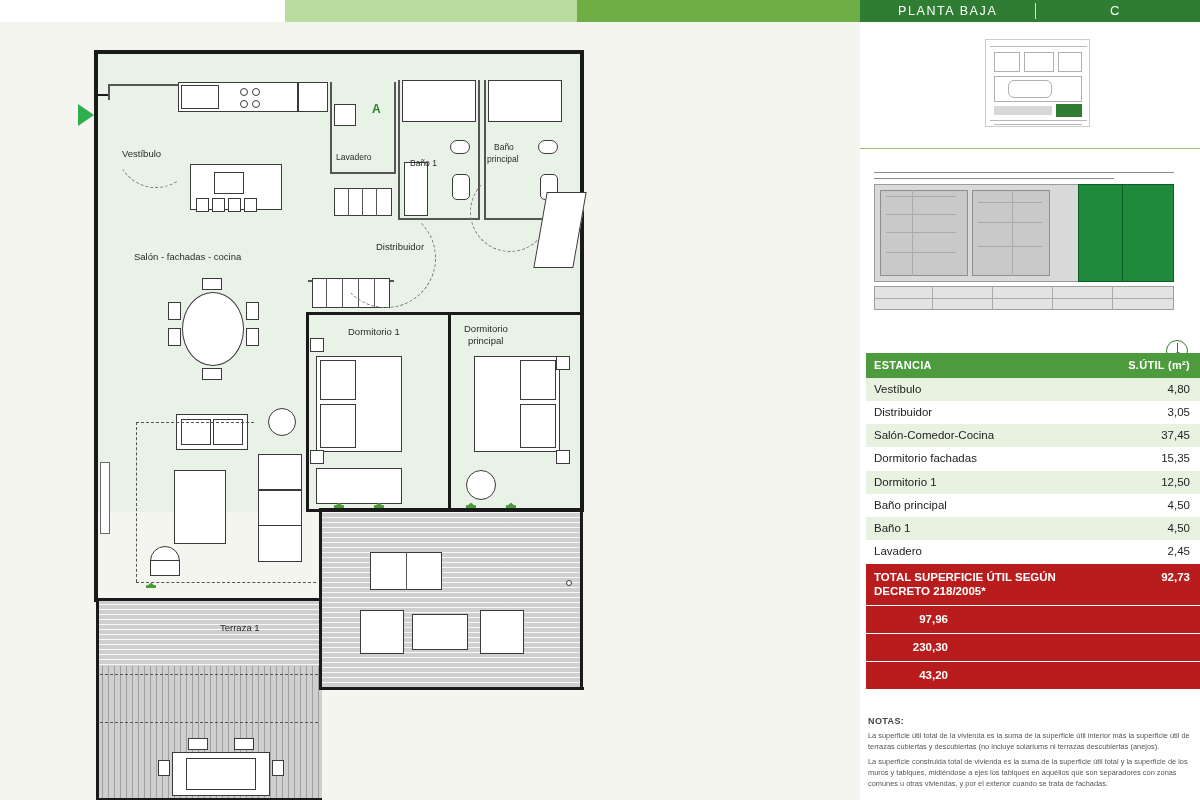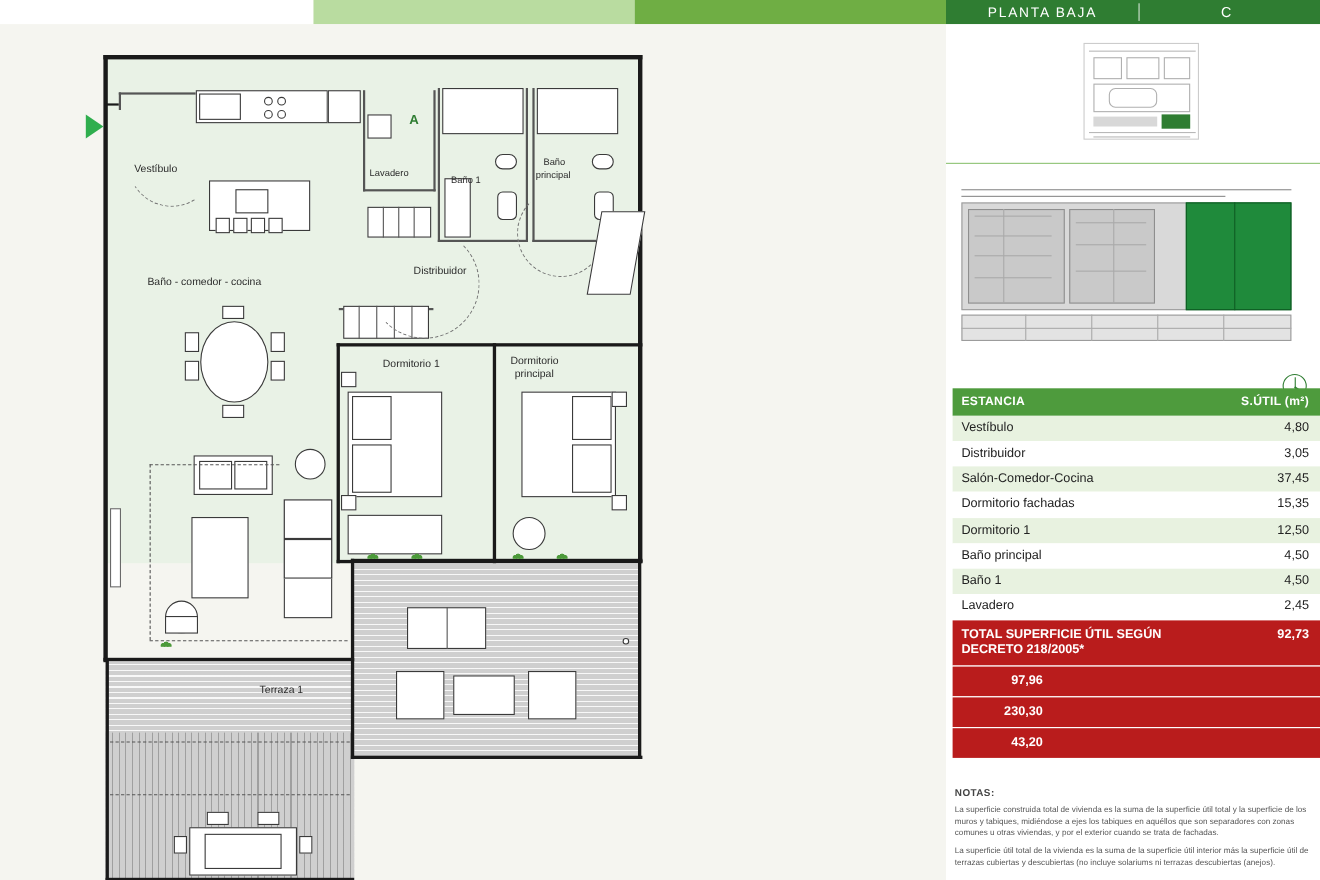--- a/index.html
+++ b/index.html
@@ -237,22 +237,22 @@
     <div class="c2">230,30</div>
   </div>
   <div class="r-sep"></div>
   <div class="trow r-total2 r-tall">
     <div class="c2">43,20</div>
   </div>
 </div>
 
 <div class="notes">
   <div class="notes-title">NOTAS:</div>
+  <div class="notes-p">La superficie útil total de la vivienda es la suma de la superficie útil interior más la superficie útil de terrazas cubiertas y descubiertas (no incluye solariums ni terrazas descubiertas (anejos).</div>
   <div class="notes-p">La superficie construida total de vivienda es la suma de la superficie útil total y la superficie de los muros y tabiques, midiéndose a ejes los tabiques en aquéllos que son separadores con zonas comunes u otras viviendas, y por el exterior cuando se trata de fachadas.</div>
-  <div class="notes-p">La superficie útil total de la vivienda es la suma de la superficie útil interior más la superficie útil de terrazas cubiertas y descubiertas (no incluye solariums ni terrazas descubiertas (anejos).</div>
 </div>
 
 <div class="plan">
 
   <div class="pl room-fill" style="left:96px; top:30px; width:486px; height:460px;"></div>
 
   <div class="pl terrace" style="left:320px; top:488px; width:262px; height:178px;"></div>
   <div class="pl terrace" style="left:96px;  top:578px; width:226px; height:200px;"></div>
   <div class="pl hatch-v" style="left:96px;  top:644px; width:226px; height:134px;"></div>
 
@@ -391,18 +391,18 @@
 
   <div class="dashline-h" style="left:100px; top:652px; width:218px;"></div>
   <div class="dashline-h" style="left:100px; top:700px; width:218px;"></div>
 
   <div class="lbl" style="left:122px; top:126px;">Vestíbulo</div>
   <div class="lbl-sm" style="left:336px; top:130px;">Lavadero</div>
   <div class="lbl-sm" style="left:410px; top:136px;">Baño 1</div>
   <div class="lbl-sm" style="left:494px; top:120px;">Baño</div>
   <div class="lbl-sm" style="left:487px; top:132px;">principal</div>
   <div class="lbl" style="left:376px; top:219px;">Distribuidor</div>
-  <div class="lbl" style="left:134px; top:229px;">Baño - comedor - cocina</div>
+  <div class="lbl" style="left:134px; top:229px;">Salón - fachadas - cocina</div>
   <div class="lbl" style="left:348px; top:304px;">Dormitorio 1</div>
   <div class="lbl" style="left:464px; top:301px;">Dormitorio</div>
   <div class="lbl" style="left:468px; top:313px;">principal</div>
-  <div class="lbl" style="left:236px; top:600px;">Terraza 1</div>
+  <div class="lbl" style="left:220px; top:600px;">Terraza 1</div>
 </div>
 
 </body></html>

